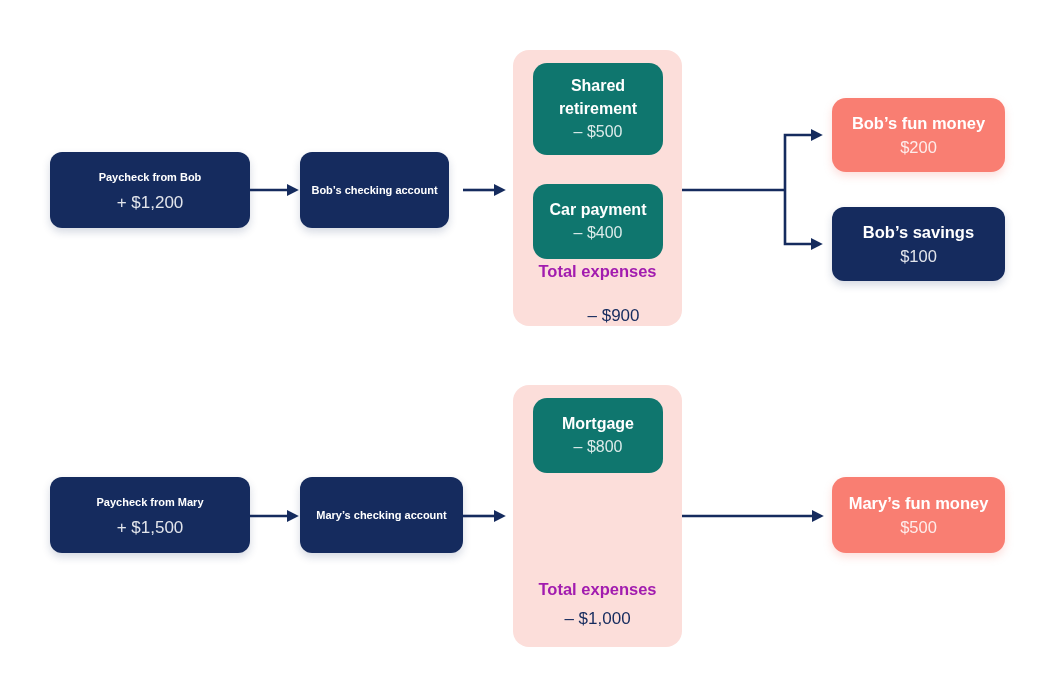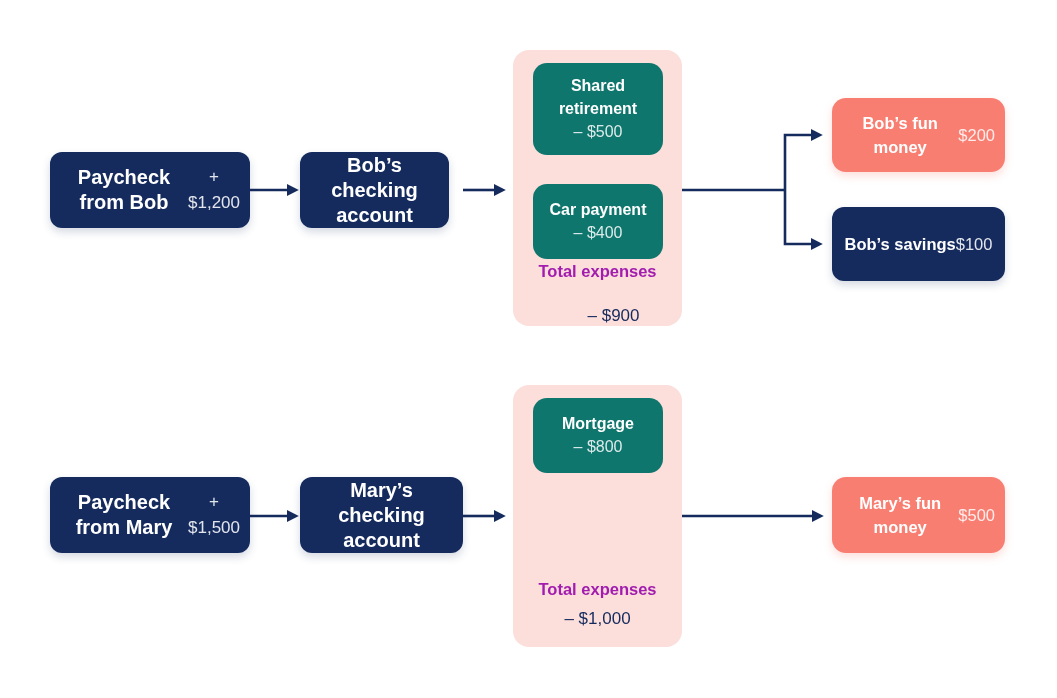--- a/index.html
+++ b/index.html
@@ -18,41 +18,41 @@
   .arrows {
     position: absolute;
     left: 0;
     top: 0;
     pointer-events: none;
   }
   .node {
     position: absolute;
     box-sizing: border-box;
     display: flex;
-    flex-direction: row;
+    flex-direction: column;
     align-items: center;
     justify-content: center;
     text-align: center;
     padding: 22px 10px;
   }
   .node.navy {
     background: #152b5e;
     border-radius: 12px;
     color: #ffffff;
     box-shadow: 0 4px 9px rgba(21, 43, 94, 0.18);
   }
   .node.coral {
     background: #f97e72;
     border-radius: 14px;
     color: #ffffff;
     box-shadow: 0 4px 9px rgba(249, 126, 114, 0.25);
   }
   .node .title {
     font-weight: 700;
-    font-size: 20px;
+    font-size: 11px;
     line-height: 25px;
   }
   .node .amount {
     font-weight: 400;
     font-size: 17px;
     line-height: 26px;
     color: rgba(255, 255, 255, 0.88);
   }
   .node.coral .amount { color: rgba(255, 255, 255, 0.85); }
 

